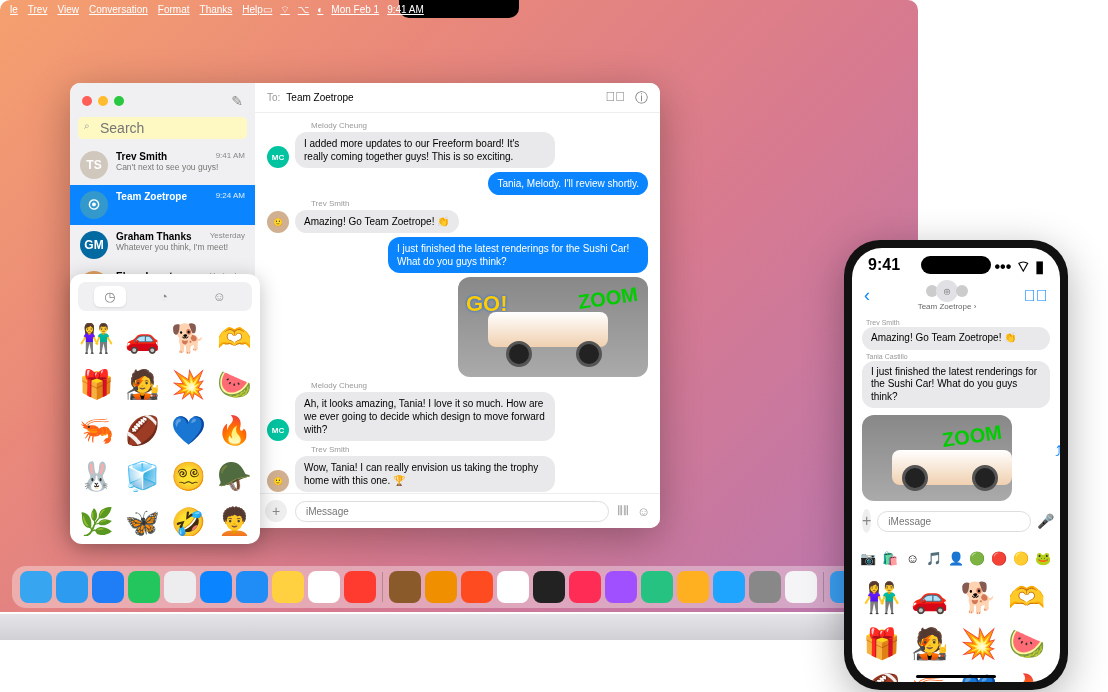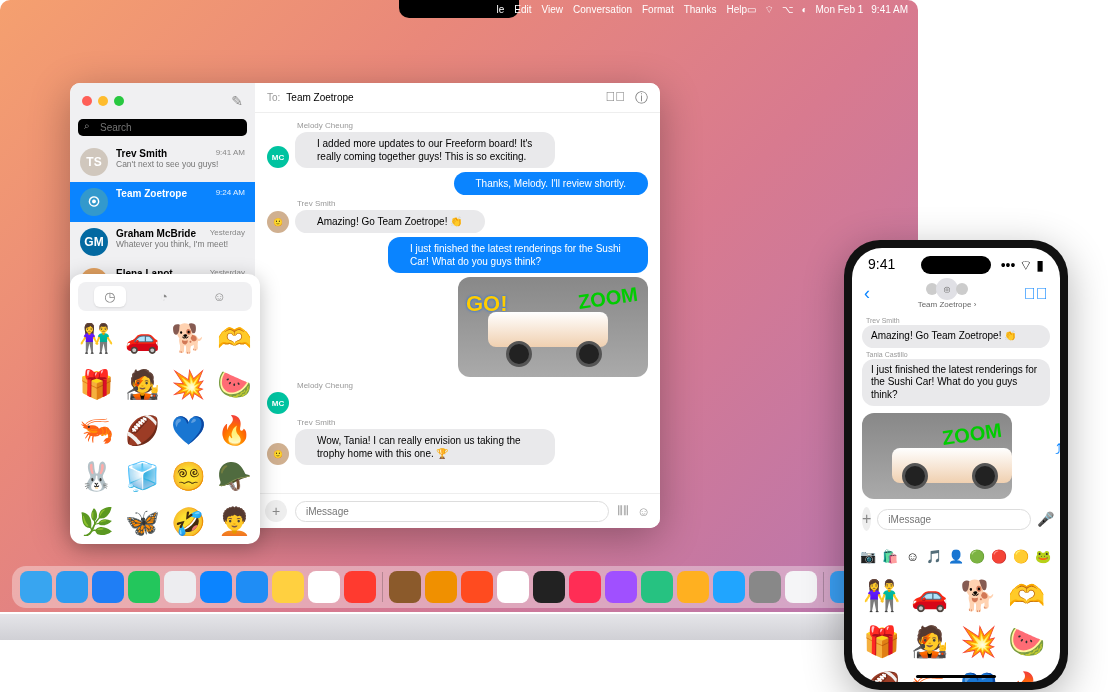--- a/index.html
+++ b/index.html
@@ -2,64 +2,64 @@
 <html><head>
 <meta charset="utf-8">
 <style>
 * { box-sizing: border-box; margin: 0; padding: 0; font-family: -apple-system, "SF Pro Text", "Helvetica Neue", sans-serif; }
 body { width: 1108px; height: 692px; background: #fff; position: relative; overflow: hidden; }
 
 
 .macbook { position: absolute; left: 0; top: 0; width: 918px; height: 660px; }
 .mac-screen { position: absolute; left: 0; top: 0; width: 918px; height: 612px; background: linear-gradient(135deg,#f5a06f 0%,#e9887a 30%,#d87a8f 60%,#b876b0 100%); border-radius: 10px 10px 0 0; overflow: hidden; }
 .notch { position:absolute; top:0; left:50%; transform:translateX(-50%); width:120px; height:18px; background:#000; border-radius:0 0 10px 10px; }
-.menubar { position:absolute; top:0; left:0; right:0; height:18px; display:flex; align-items:center; justify-content:flex-end; padding:0 10px; color:#fff; font-size:10px; }
+.menubar { position:absolute; top:0; left:0; right:0; height:18px; display:flex; align-items:center; justify-content:flex-start; padding:0 10px; color:#fff; font-size:10px;text-decoration:underline; }
 .menubar .left, .menubar .right { display:flex; gap:10px; }
 .menubar .right { gap:8px; align-items:center; }
 .mac-base { position:absolute; left:-40px; right:-40px; bottom:20px; height:26px; background:linear-gradient(#e5e5e9,#d0d0d5); border-radius:0 0 20px 20px; }
 
 
 .dock { position:absolute; bottom:4px; left:50%; transform:translateX(-50%); height:42px; background:rgba(255,255,255,0.35); backdrop-filter:blur(20px); border-radius:14px; padding:4px 8px; display:flex; align-items:center; gap:4px; }
 .dock-icon { width:32px; height:32px; border-radius:8px; flex-shrink:0; }
 .dock-sep { width:1px; height:30px; background:rgba(0,0,0,0.2); margin:0 2px;}
 
 
 .msg-window { position:absolute; left:70px; top:83px; width:590px; height:445px; background:#fff; border-radius:10px; box-shadow:0 10px 40px rgba(0,0,0,0.3); display:flex; overflow:hidden; }
 .sidebar { width:185px; background:#f0f0f2; display:flex; flex-direction:column; }
 .traffic { display:flex; gap:6px; padding:10px 12px 6px; align-items:center;}
 .tl { width:10px; height:10px; border-radius:50%; }
 .tl.r{background:#ff5f57}.tl.y{background:#febc2e}.tl.g{background:#28c840}
 .compose-icon{margin-left:auto;color:#888;font-size:14px}
 .search { margin:2px 8px 6px; }
-.search input { width:100%; padding:3px 8px 3px 22px; border:none; background:#000000; border-radius:5px; font-size:10px; color:#888;}
+.search input { width:100%; padding:3px 8px 3px 22px; border:none; background:#fef9c3; border-radius:5px; font-size:14px; color:#888;}
 .search-wrap{position:relative}
 .search-wrap .mag{position:absolute;left:6px;top:3px;color:#999;font-size:10px}
 .conv-list { overflow:hidden; }
 .conv { padding:6px 10px; display:flex; gap:8px; align-items:flex-start; position:relative;}
 .conv.sel { background:#0a84ff; color:#fff;}
 .conv .avatar { width:28px; height:28px; border-radius:50%; background:#bbb; flex-shrink:0; display:flex;align-items:center;justify-content:center;font-size:12px;color:#fff;font-weight:600;}
 .conv .meta { flex:1; min-width:0;}
 .conv .row1 { display:flex; justify-content:space-between; }
 .conv .name { font-size:10px; font-weight:600; }
 .conv .time { font-size:8px; color:#888; }
 .conv.sel .time{color:#e0efff}
 .conv .preview { font-size:8.5px; color:#777; line-height:1.2; overflow:hidden;}
 .conv.sel .preview{color:#e0efff}
 
 
 .chat { flex:1; display:flex; flex-direction:column; background:#fff;}
 .chat-hdr { height:30px; border-bottom:1px solid #eee; display:flex; align-items:center; padding:0 12px; gap:6px; font-size:10px;}
 .chat-hdr .to-lbl{color:#999}
 .chat-hdr .icons{margin-left:auto;display:flex;gap:10px;color:#7a7a7a;font-size:13px}
 .msgs { flex:1; overflow:hidden; padding:6px 12px; font-size:10px;}
-.sender-name { font-size:8px; color:#999; margin:2px 0 2px 30px;}
+.sender-name { font-size:8px; color:#999; margin:2px 0 2px 44px;}
 .msg-row { display:flex; gap:6px; margin-bottom:4px; align-items:flex-end;}
 .msg-row.me { justify-content:flex-end;}
 .av { width:22px; height:22px; border-radius:50%; background:#00c3a0; color:#fff; font-size:8px; font-weight:600; display:flex;align-items:center;justify-content:center; flex-shrink:0;}
-.bubble { max-width:260px; padding:5px 22px; border-radius:12px; line-height:1.3;}
+.bubble { max-width:260px; padding:5px 9px; border-radius:12px; line-height:1.3;}
 .bubble.in { background:#e9e9eb; color:#000;}
 .bubble.out { background:#0a84ff; color:#fff;}
 .img-bubble { width:190px; height:100px; border-radius:12px; background:linear-gradient(#888,#aaa); position:relative; overflow:hidden;}
 .car-body{position:absolute;left:30px;top:35px;width:120px;height:35px;background:linear-gradient(#fff,#f0d0b0);border-radius:8px}
 .car-wheel{position:absolute;bottom:10px;width:26px;height:26px;border-radius:50%;background:#222;border:3px solid #555}
 .car-go{position:absolute;left:8px;top:14px;font-size:22px;font-weight:900;color:#ffcc00;text-shadow:0 0 3px #0066ff}
 .car-zoom{position:absolute;right:10px;top:10px;font-size:20px;font-weight:900;color:#0c0;transform:rotate(-8deg)}
 .compose-bar { display:flex; align-items:center; padding:6px 10px; gap:8px; border-top:1px solid #eee;}
 .plus-btn{width:22px;height:22px;border-radius:50%;background:#eee;display:flex;align-items:center;justify-content:center;color:#888;font-size:14px}
 .compose-bar input{flex:1;border:1px solid #ddd;border-radius:12px;padding:4px 10px;font-size:10px}
@@ -70,21 +70,21 @@
 .sticker-tabs { display:flex; justify-content:space-around; background:#f0f0f2; border-radius:8px; padding:4px; margin-bottom:8px;}
 .sticker-tabs .tab { padding:3px 10px; border-radius:6px; color:#888;font-size:13px}
 .sticker-tabs .tab.on { background:#fff; box-shadow:0 1px 2px rgba(0,0,0,0.1);}
 .sticker-grid { display:grid; grid-template-columns:repeat(4,1fr); gap:8px; overflow:hidden;}
 .sticker { width:38px; height:38px; border-radius:8px; display:flex; align-items:center; justify-content:center; font-size:28px;}
 
 
 .iphone { position:absolute; right:40px; top:240px; width:224px; height:450px; background:#111; border-radius:36px; padding:8px; box-shadow:0 10px 40px rgba(0,0,0,0.3);}
 .iphone-screen { width:100%; height:100%; background:#fff; border-radius:30px; overflow:hidden; position:relative; display:flex; flex-direction:column;}
 .di { position:absolute; top:8px; left:50%; transform:translateX(-50%); width:70px; height:18px; background:#000; border-radius:10px;}
-.ios-status { display:flex; justify-content:space-between; padding:8px 16px 2px; font-size:14px; font-weight:400;}
+.ios-status { display:flex; justify-content:space-between; padding:8px 16px 2px; font-size:16px; font-weight:700;}
 .ios-hdr { display:flex; align-items:center; justify-content:space-between; padding:2px 12px 4px;}
 .ios-hdr .back{color:#0a84ff;font-size:18px;font-weight:300}
 .ios-hdr .center{text-align:center;font-size:8px;color:#666}
 .ios-hdr .center .avs{display:flex;justify-content:center;gap:-4px;align-items:center}
 .ios-hdr .center .avs .sm{width:12px;height:12px;border-radius:50%;background:#ccc;margin:0 -2px}
 .ios-hdr .center .avs .lg{width:22px;height:22px;border-radius:50%;background:#e0e0e5;display:flex;align-items:center;justify-content:center}
 .ios-hdr .vid{color:#0a84ff;font-size:16px}
 .ios-msgs { padding:2px 10px; font-size:10px;}
 .ios-sender{font-size:7px;color:#999;margin:2px 0 1px 4px}
 .ios-bubble{background:#e9e9eb;border-radius:12px;padding:5px 9px;margin-bottom:3px;line-height:1.25}
@@ -101,21 +101,21 @@
 </style>
 </head>
 <body>
 
 <div class="macbook">
   <div class="mac-screen">
     <div class="notch"></div>
     <div class="menubar">
       <div class="left" id="menu-left">
           <span>le</span>
-          <span>Edit</span>
+          <span>Trev</span>
           <span>View</span>
           <span>Conversation</span>
           <span>Format</span>
           <span>Thanks</span>
           <span>Help</span>
         </div>
       <div class="right">
         <span>▭</span>
         <span>⌔</span>
         <span>⌥</span>
@@ -154,21 +154,21 @@
                 <div class="row1">
                   <span class="name">Team Zoetrope</span>
                   <span class="time">9:24 AM</span>
                 </div>
               </div>
             </div>
             <div class="conv">
               <div class="avatar" style="background:#0369a1">GM</div>
   <div class="meta">
                 <div class="row1">
-                  <span class="name">Graham McBride</span>
+                  <span class="name">Graham Thanks</span>
                   <span class="time">Yesterday</span>
                 </div>
   <div class="preview">Whatever you think, I'm meet!</div>
               </div>
             </div>
             <div class="conv">
               <div class="avatar" style="background:#e0a060">EL</div>
   <div class="meta">
                 <div class="row1">
                   <span class="name">Elena Lanot</span>
@@ -188,21 +188,21 @@
             <span>ⓘ</span>
           </div>
         </div>
         <div class="msgs" id="msgs">
             <div class="sender-name">Melody Cheung</div>
             <div class="msg-row ">
               <div class="av" style="background: rgb(0, 195, 160);">MC</div>
               <div class="bubble in">I added more updates to our Freeform board! It's really coming together guys! This is so exciting.</div>
             </div>
             <div class="msg-row me">
-              <div class="bubble out">Thanks, Melody. I'll review shortly.</div>
+              <div class="bubble out">Tania, Melody. I'll review shortly.</div>
             </div>
             <div class="sender-name">Trev Smith</div>
             <div class="msg-row ">
               <div class="av" style="background: rgb(208, 176, 144);">🙂</div>
               <div class="bubble in">Amazing! Go Team Zoetrope! 👏</div>
             </div>
             <div class="msg-row me">
               <div class="bubble out">I just finished the latest renderings for the Sushi Car! What do you guys think?</div>
             </div>
             <div class="msg-row me">
@@ -210,20 +210,21 @@
                 <div class="car-go">GO!</div>
                 <div class="car-body"></div>
                 <div class="car-wheel" style="left:48px"></div>
                 <div class="car-wheel" style="left:118px"></div>
                 <div class="car-zoom">ZOOM</div>
               </div>
             </div>
             <div class="sender-name">Melody Cheung</div>
             <div class="msg-row ">
               <div class="av" style="background: rgb(0, 195, 160);">MC</div>
+              <div class="bubble in">Ah, it looks amazing, Tania! I love it so much. How are we ever going to decide which design to move forward with?</div>
             </div>
             <div class="sender-name">Trev Smith</div>
             <div class="msg-row ">
               <div class="av" style="background: rgb(208, 176, 144);">🙂</div>
               <div class="bubble in">Wow, Tania! I can really envision us taking the trophy home with this one. 🏆</div>
             </div>
           </div>
         <div class="compose-bar">
           <div class="plus-btn">+</div>
           <input placeholder="iMessage" style="">

